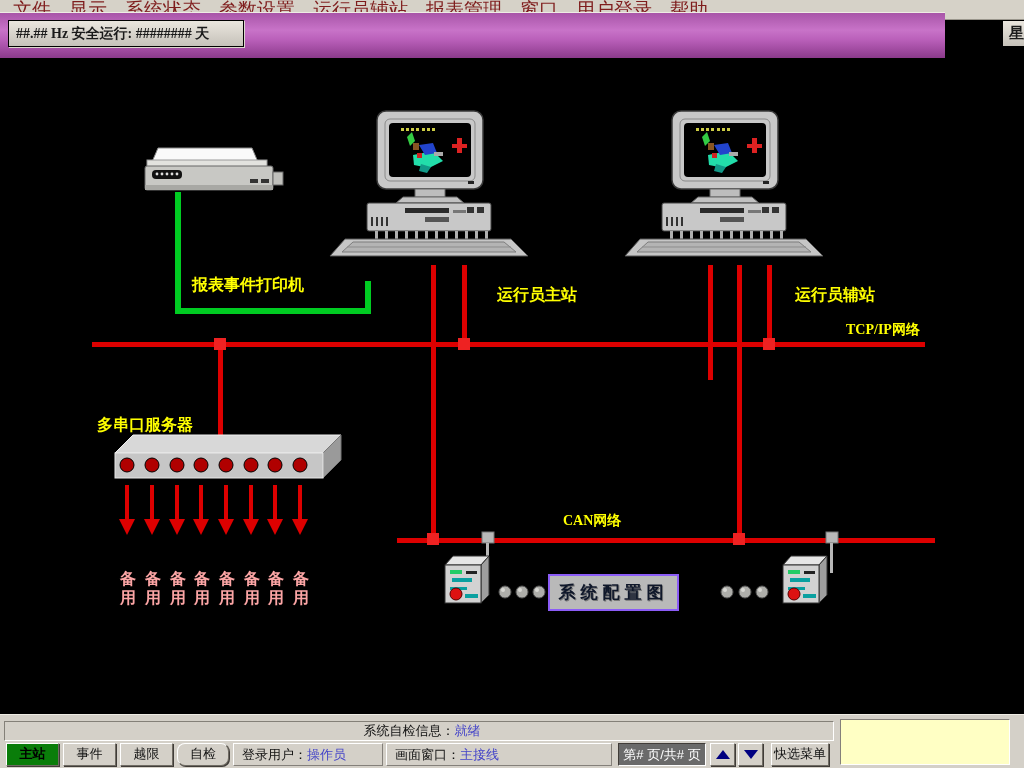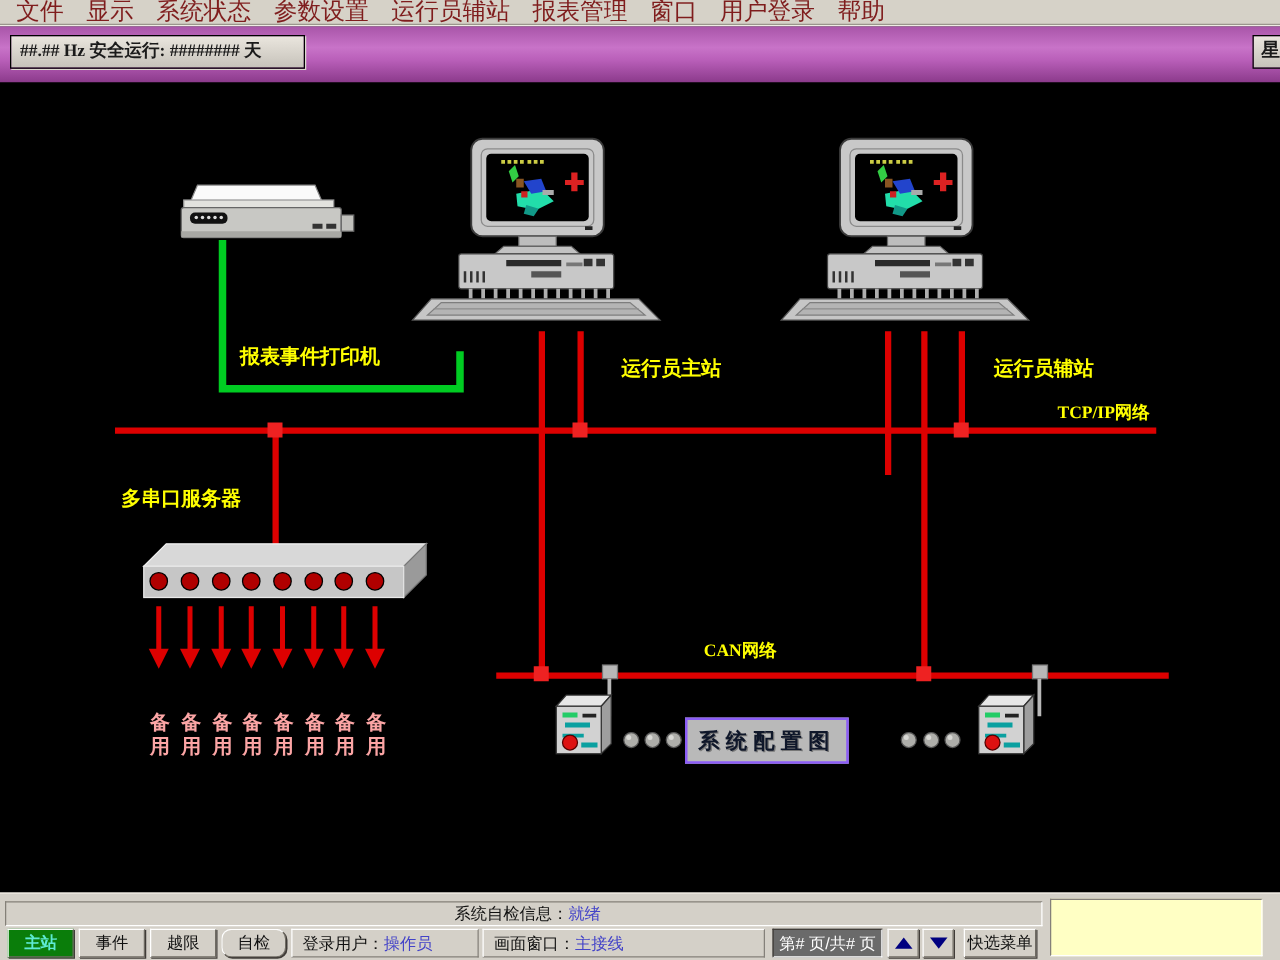--- a/index.html
+++ b/index.html
@@ -12,21 +12,21 @@
     position:absolute; left:0; top:0; width:1024px; height:20px;
     background:#d6d2c8; border-bottom:1px solid #9a968c;
     display:flex; align-items:center; padding-left:4px;
   }
   .menubar span {
     font-size:19px; color:#7f1d1d; padding:0 9px; line-height:19px; cursor:default;
   }
 
   
   .titlebar {
-    position:absolute; left:0; top:20px; width:1024px; height:46px;
+    position:absolute; left:0; top:12px; width:945px; height:46px;
     background:linear-gradient(180deg,#a855a8 0%,#c873c8 38%,#b95fb9 60%,#8b3a8b 100%);
     border-top:1px solid #efece4;
   }
   .freq-box {
     position:absolute; left:8px; top:7px; width:236px; height:27px;
     background:linear-gradient(180deg,#eae6de,#c6c2ba);
     border:1px solid #000; box-shadow:1px 1px 0 #dcd8ce;
     font:bold 14px "Liberation Serif","DejaVu Serif",serif; color:#1a1a1a;
     line-height:25px; padding-left:7px; white-space:nowrap; overflow:hidden;
   }
@@ -76,21 +76,21 @@
     background:#d4d0c8;
     border:1px solid; border-color:#848078 #fff #fff #848078;
     line-height:18px; padding-left:6px; white-space:nowrap;text-align:center;
   }
   .blue-val { color:#4343c8; }
   .sbtn {
     position:absolute; top:28px; height:23px; text-align:center; line-height:20px;
     background:#d4d0c8; border:1px solid; border-color:#fff #6f6b63 #6f6b63 #fff;
     box-shadow:1px 1px 0 #403c38; cursor:pointer; font-size:13px;
   }
-  .sbtn.active { background:#0a7d0a; color:#5eead4; font-weight:bold; }
+  .sbtn.active { background:#0a7d0a; color:#000000; font-weight:bold; }
   .spanel {
     position:absolute; top:28px; height:23px; line-height:21px; padding-left:8px;
     background:#d4d0c8; border:1px solid; border-color:#fff #84807a #84807a #fff;
     white-space:nowrap;
   }
   .page-box {
     position:absolute; left:618px; top:28px; width:88px; height:23px;
     background:#6a6a6a; color:#fff; text-align:center; line-height:21px;
     border:1px solid; border-color:#403c38 #fff #fff #403c38; white-space:nowrap;
   }
@@ -293,21 +293,21 @@
         <use href="#dot" x="727" y="526"></use>
           <use href="#dot" x="745" y="526"></use>
           <use href="#dot" x="762" y="526"></use>
       </g>
     </svg>
 
     <div class="diag-label" style="left:192px; top:209px;">报表事件打印机</div>
     <div class="diag-label" style="left:497px; top:219px;">运行员主站</div>
     <div class="diag-label" style="left:795px; top:219px;">运行员辅站</div>
     <div class="diag-label lbl-small" style="left:846px; top:255px;">TCP/IP网络</div>
-    <div class="diag-label" style="left:97px; top:323px;">多串口服务器</div>
+    <div class="diag-label" style="left:97px; top:349px;">多串口服务器</div>
     <div class="diag-label lbl-small" style="left:563px; top:446px;">CAN网络</div>
 
     <div class="spare" style="left:118px;">备用</div>
     <div class="spare" style="left:143px;">备用</div>
     <div class="spare" style="left:168px;">备用</div>
     <div class="spare" style="left:192px;">备用</div>
     <div class="spare" style="left:217px;">备用</div>
     <div class="spare" style="left:242px;">备用</div>
     <div class="spare" style="left:266px;">备用</div>
     <div class="spare" style="left:291px;">备用</div>

